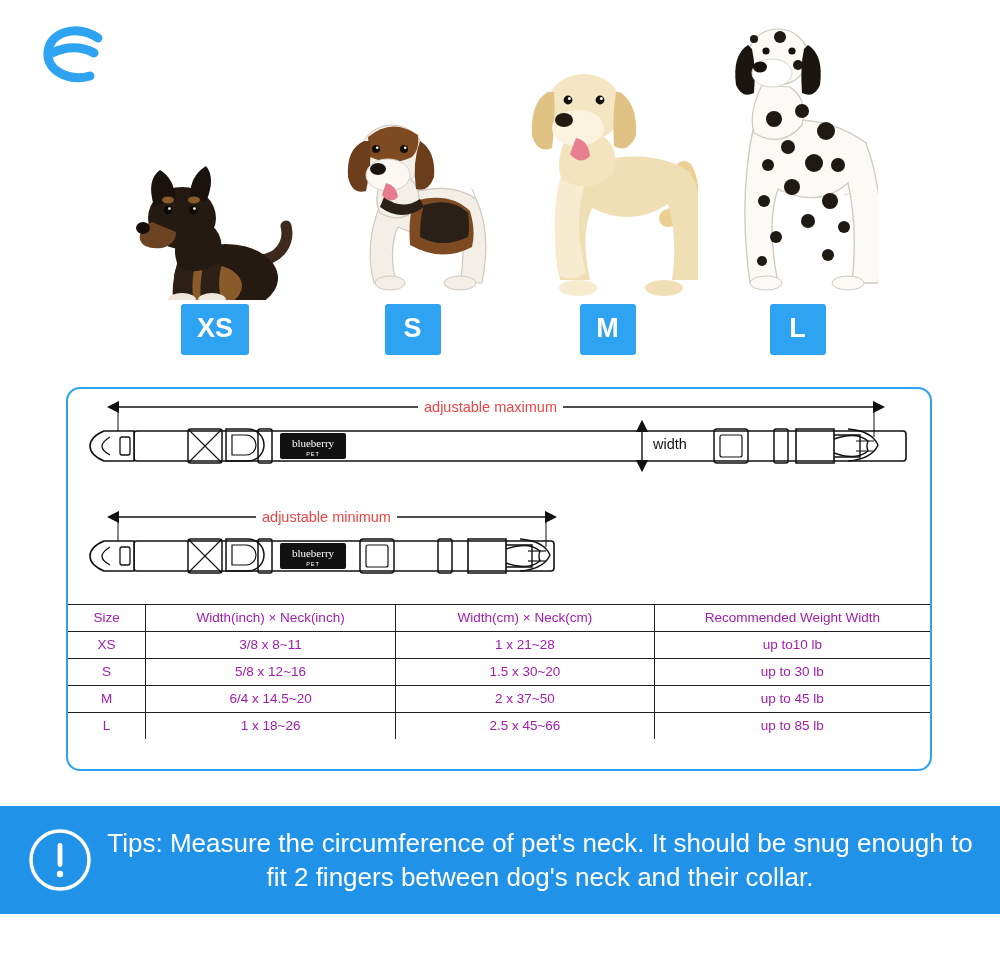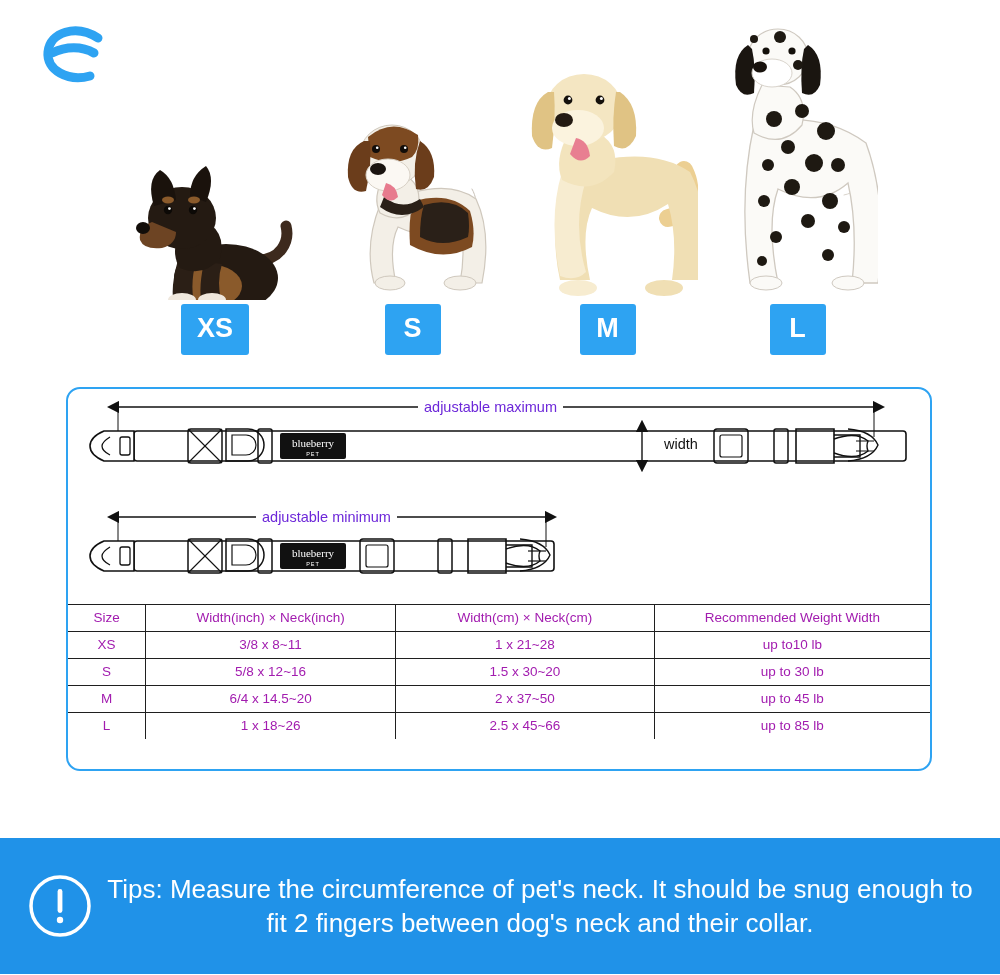--- a/index.html
+++ b/index.html
@@ -73,21 +73,21 @@
     background: #fff;
     overflow: hidden;
   }
   .diagram {
     position: relative;
     height: 215px;
   }
   .dim-label {
     position: absolute;
     font-size: 14.5px;
-    color: #6d28d9;
+    color: #ef4444;
     background: #fff;
     padding: 0 6px;
     white-space: nowrap;
   }
   .width-label {
     position: absolute;
     font-size: 14.5px;
     color: #111;
     white-space: nowrap;
   }
@@ -126,26 +126,25 @@
   .col-inch   { width: 29%; }
   .col-cm     { width: 30%; }
   .col-weight { width: 32%; }
 
   
   .tips {
     position: absolute;
     left: 0;
     top: 806px;
     width: 1000px;
-    height: 136px;
+    height: 108px;
     background: #2092e8;
     color: #ffffff;
     display: flex;
     align-items: center;
-    margin-top: 32px;
   }
   .tips-icon {
     width: 64px;
     height: 64px;
     margin-left: 28px;
     margin-right: 14px;
     flex: 0 0 auto;
   }
   .tips-text {
     font-size: 26px;
@@ -399,21 +398,21 @@
       <path d="M400 150 h38 v34 h-38 z" fill="none" stroke="#111" stroke-width="1.6"></path>
       <path d="M438 156 h26 v22 h-26" fill="none" stroke="#111" stroke-width="1.4"></path>
       <path d="M438 160 q22 -8 34 2 q-2 5 0 10 q-12 10 -34 2" fill="none" stroke="#111" stroke-width="1.4"></path>
       <path d="M452 150 q24 2 30 16 q-6 14 -30 16" fill="none" stroke="#111" stroke-width="1.4"></path>
       <line x1="460" y1="162" x2="478" y2="162" stroke="#111" stroke-width="1.2"></line>
       <line x1="460" y1="172" x2="478" y2="172" stroke="#111" stroke-width="1.2"></line>
     </svg>
 
     <div class="dim-label" style="left: 350px; top: 10px;">adjustable maximum</div>
     <div class="dim-label" style="left: 188px; top: 120px;">adjustable minimum</div>
-    <div class="width-label" style="left: 585px; top: 47px; margin-left: 11px;">width</div>
+    <div class="width-label" style="left: 585px; top: 47px;">width</div>
   </div>
 
 
   <table class="size-table">
     <thead>
       <tr>
         <th class="col-size">Size</th>
         <th class="col-inch">Width(inch) × Neck(inch)</th>
         <th class="col-cm">Width(cm) × Neck(cm)</th>
         <th class="col-weight">Recommended Weight Width</th>

